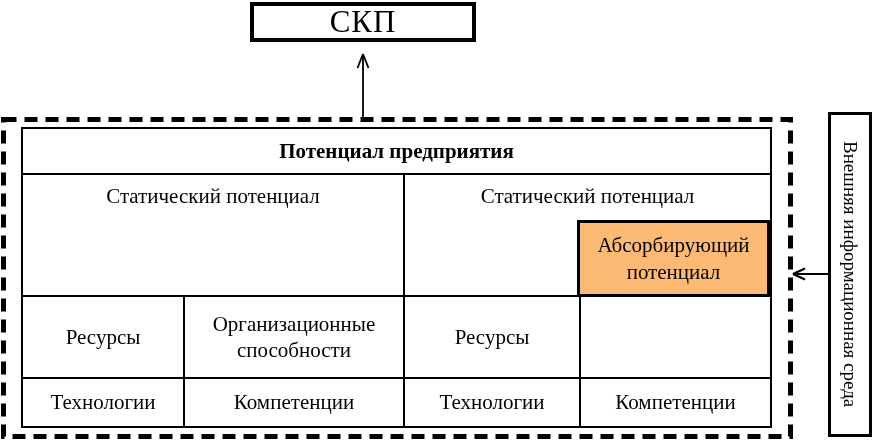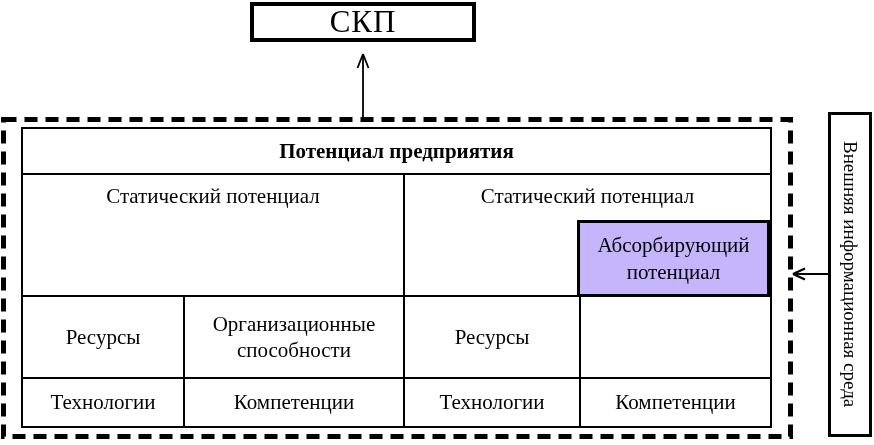--- a/index.html
+++ b/index.html
@@ -9,21 +9,21 @@
   .skp-box{position:absolute;left:250px;top:2px;width:226px;height:40px;box-sizing:border-box;
            border:4px solid #000;background:#fff;display:flex;align-items:center;justify-content:center;
            font-size:31px;letter-spacing:1px;}
   .ptable{position:absolute;left:21px;top:127px;width:751px;height:301px;box-sizing:border-box;
           border:2px solid #000;background:#fff;font-size:21px;line-height:1.25;}
   .ln{position:absolute;background:#000;}
   .cell{position:absolute;display:flex;align-items:center;justify-content:center;text-align:center;}
   .toplabel{position:absolute;text-align:center;padding-top:8px;box-sizing:border-box;}
   .thead{font-weight:bold;}
   .absorb{position:absolute;left:554px;top:91px;width:193px;height:77px;box-sizing:border-box;
-          border:3px solid #000;background:#c4b5fd;display:flex;align-items:center;justify-content:center;
+          border:3px solid #000;background:#fdba74;display:flex;align-items:center;justify-content:center;
           text-align:center;}
   .side-box{position:absolute;left:828px;top:112px;width:44px;height:325px;box-sizing:border-box;
             border:3px solid #000;background:#fff;display:flex;align-items:center;justify-content:center;
             font-size:19px;}
   .vtext{writing-mode:vertical-rl;text-orientation:mixed;white-space:nowrap;}
   svg{position:absolute;overflow:visible;}
 </style>
 </head>
 <body>
 

